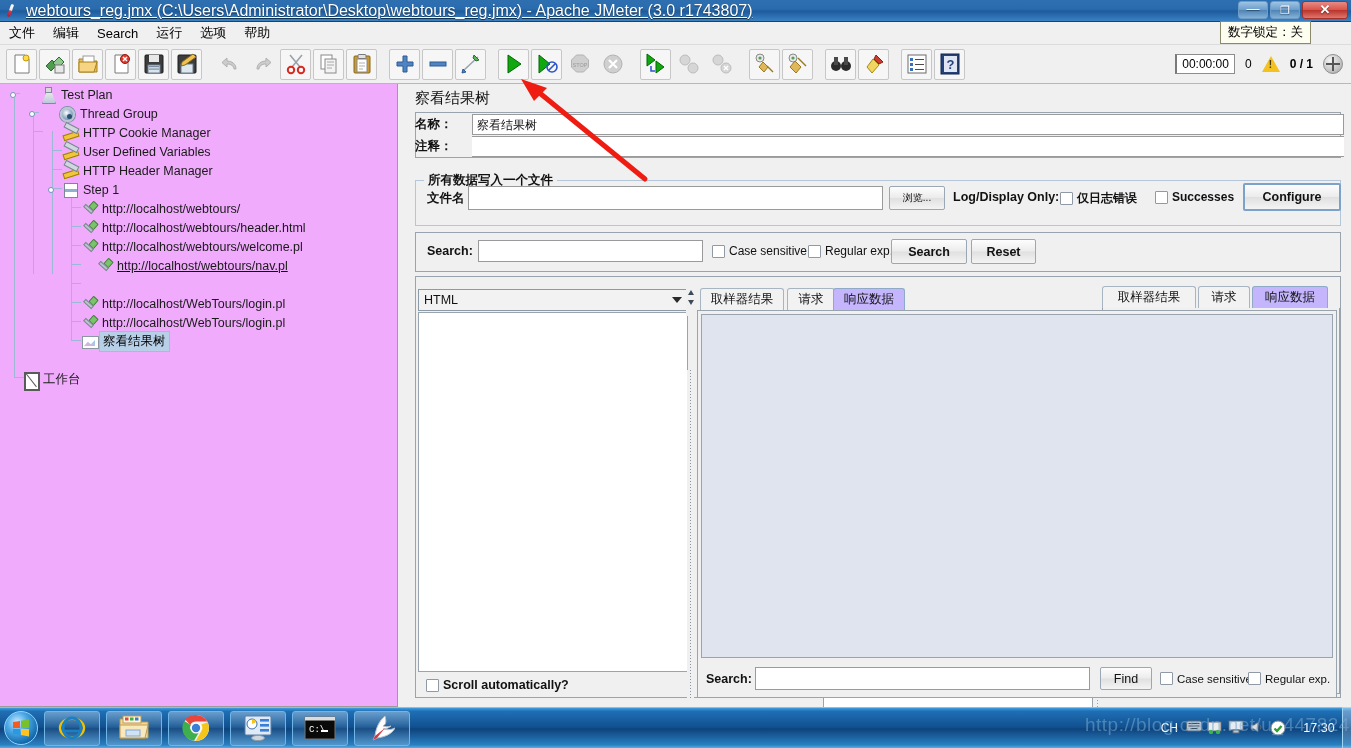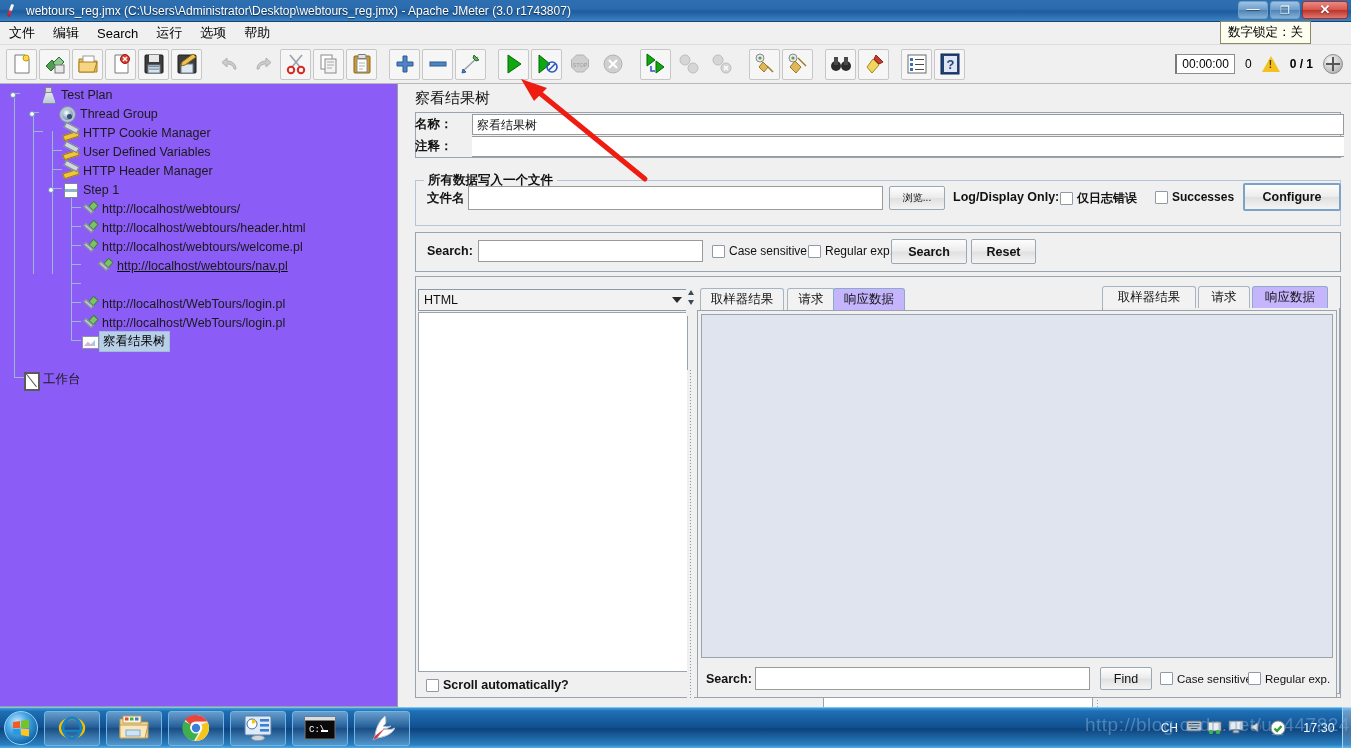--- a/index.html
+++ b/index.html
@@ -22,23 +22,24 @@
   #titlebar .tb-icon {
     width: 16px; height: 16px; margin-left: 5px; margin-right: 5px;
     position: relative; flex: none;
   }
   .feather {
     position: absolute; left: 4px; top: 1px; width: 3px; height: 13px;
     background: linear-gradient(to bottom,#ffffff 0%, #e8e8e8 45%, #d3374a 55%, #b51d30 100%);
     transform: rotate(20deg); border-radius: 1px;
   }
   #title-text {
-    color: #ffffff; font-size: 12px; white-space: nowrap;
+    color: #ffffff; font-size: 16px; white-space: nowrap;
     text-shadow: 0 1px 1px rgba(0,0,0,.6);
     font-family: "Liberation Sans", sans-serif;
+    text-decoration: underline;
   }
   #win-btns { position: absolute; right: 3px; top: 1px; display: flex; gap: 2px; }
   .win-btn {
     width: 30px; height: 18px; border: 1px solid #6f9dc6;
     border-radius: 3px; position: relative;
     background: linear-gradient(to bottom, #9ec3e4 0%, #6d9ecb 48%, #4f84b6 52%, #84b2d8 100%);
   }
   .win-btn.close {
     width: 46px;
     background: linear-gradient(to bottom, #e98a84 0%, #d9564b 48%, #b9342c 52%, #e0776c 100%);
@@ -109,21 +110,21 @@
   #gray-circle::before { left: 8px; top: 2px; width: 2px; height: 14px; }
   #gray-circle::after { left: 2px; top: 8px; width: 14px; height: 2px; }
 
   
   #main {
     position: absolute; left: 0; top: 84px; width: 1351px; height: 623px;
     background: #f0f0f0;
   }
   #tree-pane {
     position: absolute; left: 0; top: 0; width: 398px; height: 623px;
-    background: #8b5cf6; border: 1px solid #9c9c9c; border-left: none; border-top: none;
+    background: #f0abfc; border: 1px solid #9c9c9c; border-left: none; border-top: none;
     overflow: hidden;
   }
   #splitter-v {
     position: absolute; left: 398px; top: 0; width: 7px; height: 623px;
     background: #f0f0f0;
   }
   #right-pane {
     position: absolute; left: 405px; top: 0; width: 946px; height: 623px;
     background: #f0f0f0;
   }

